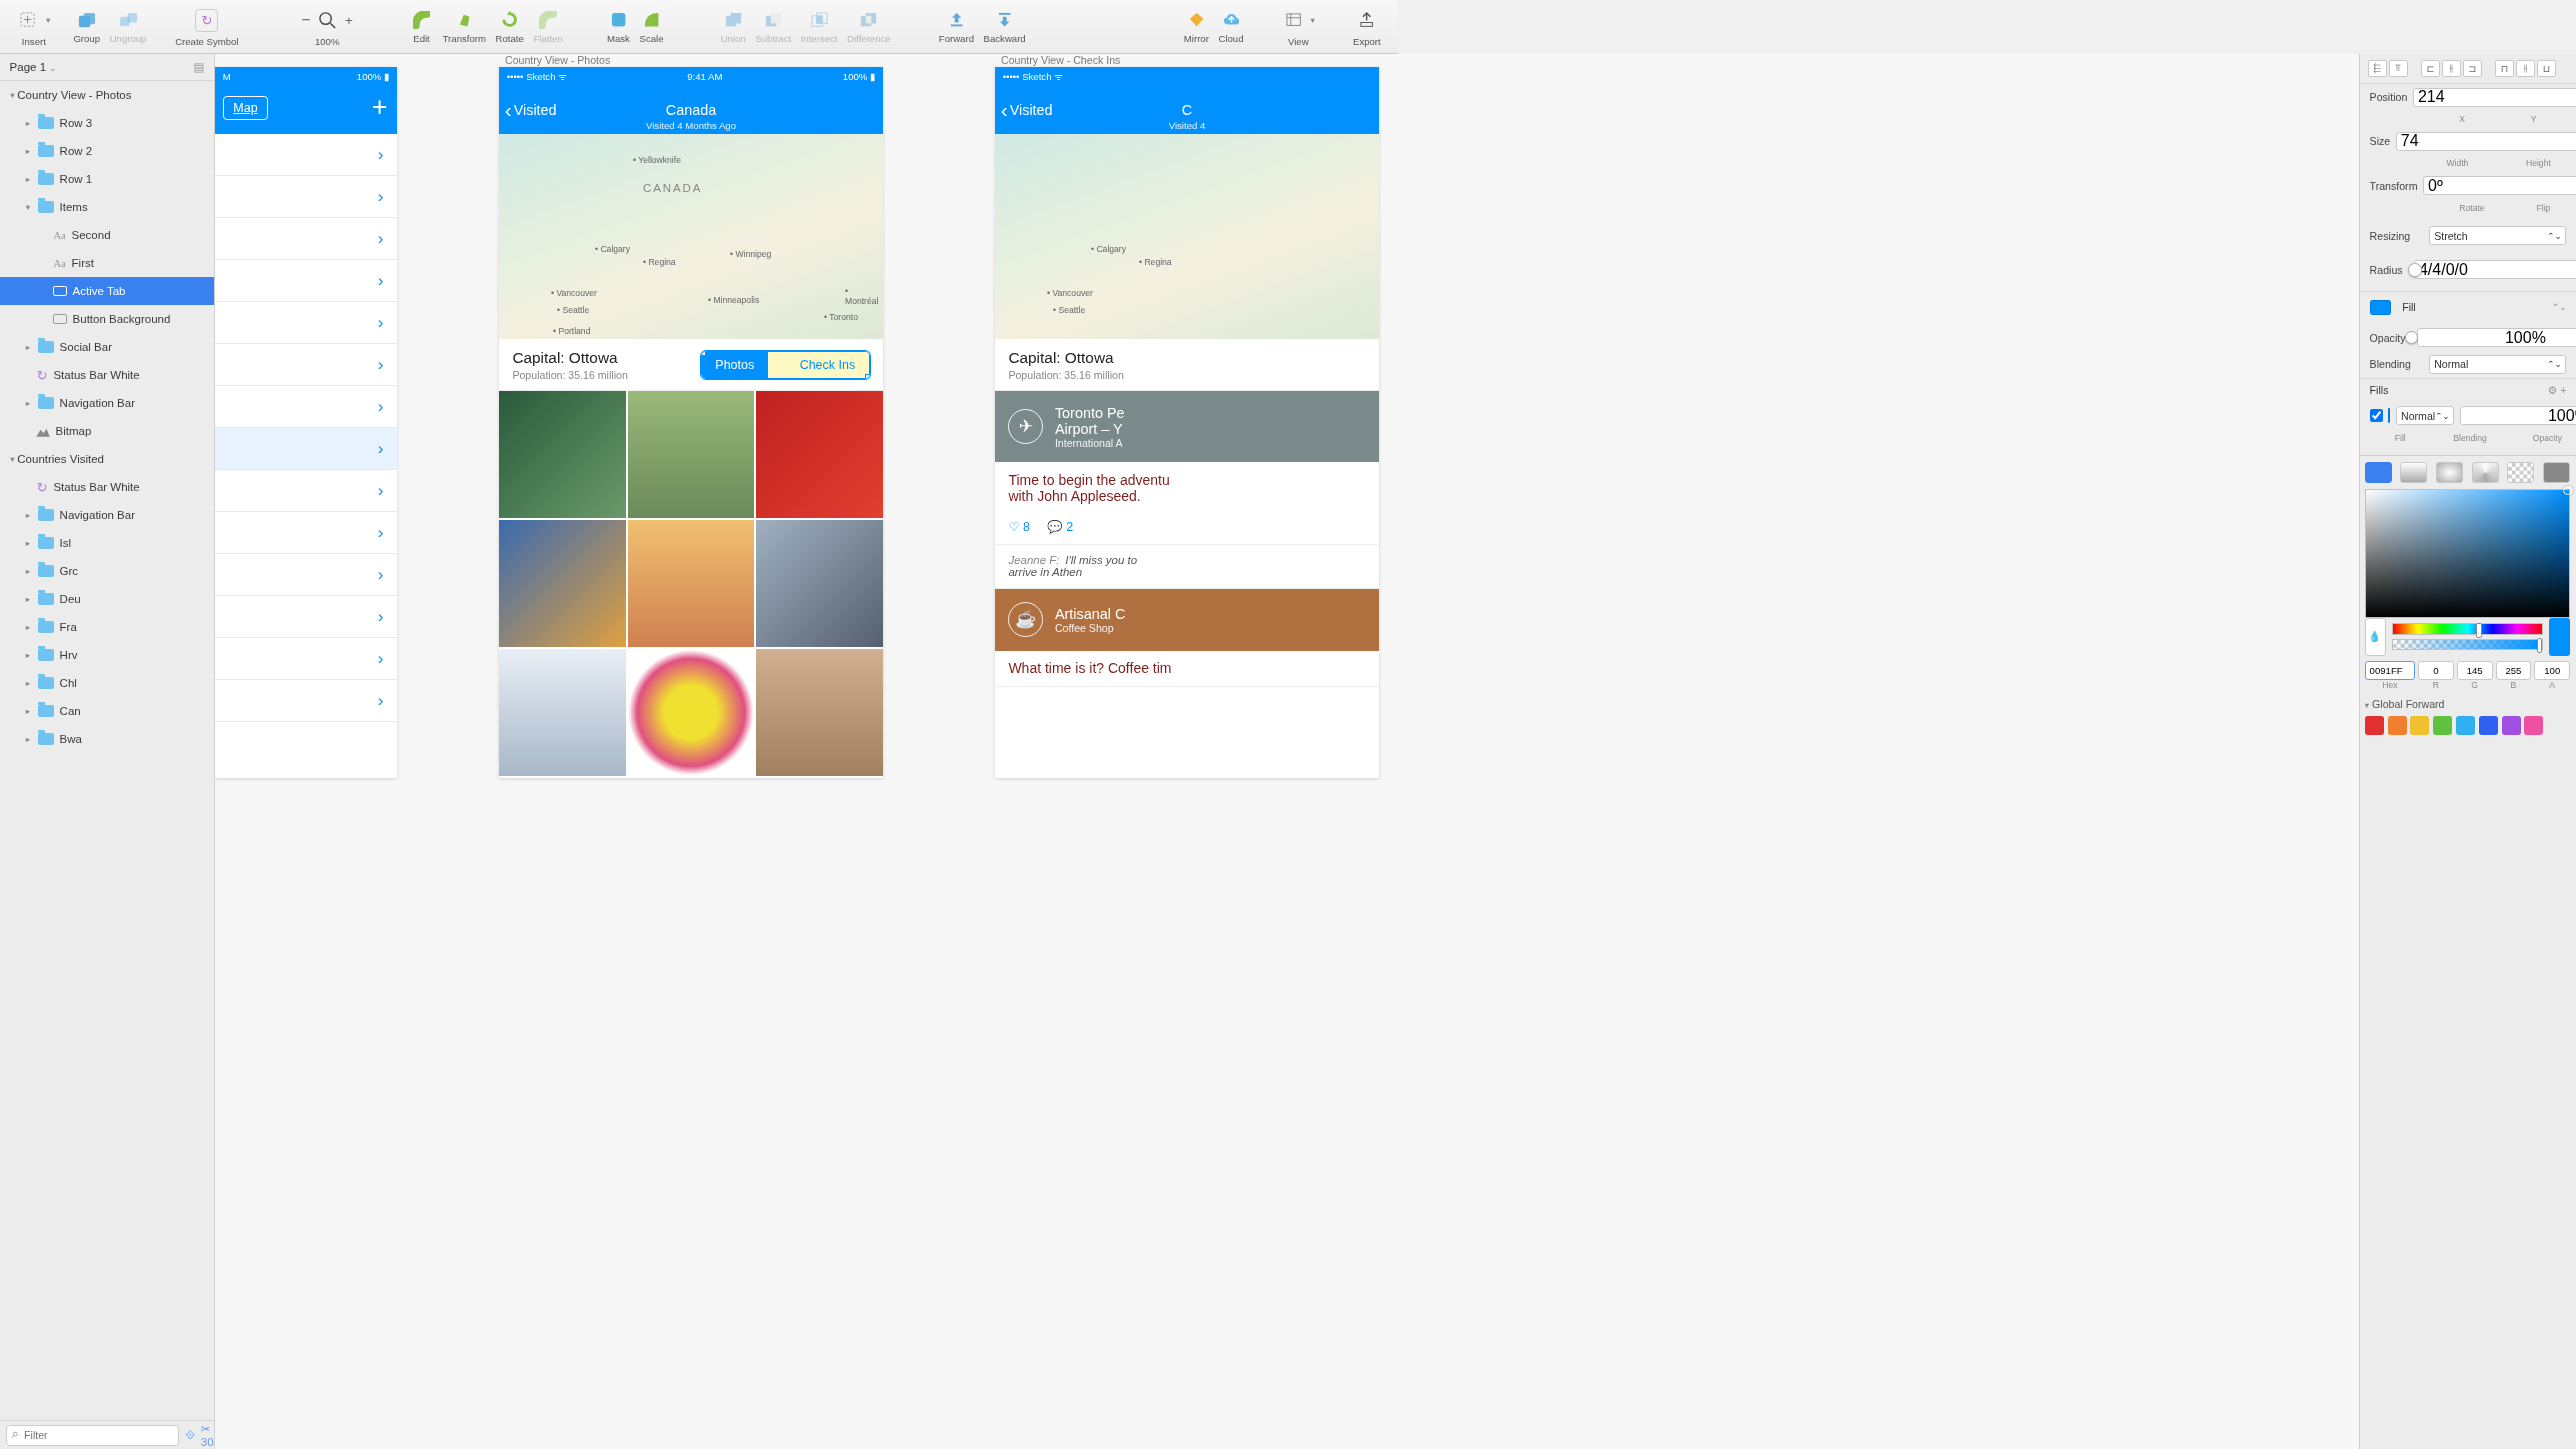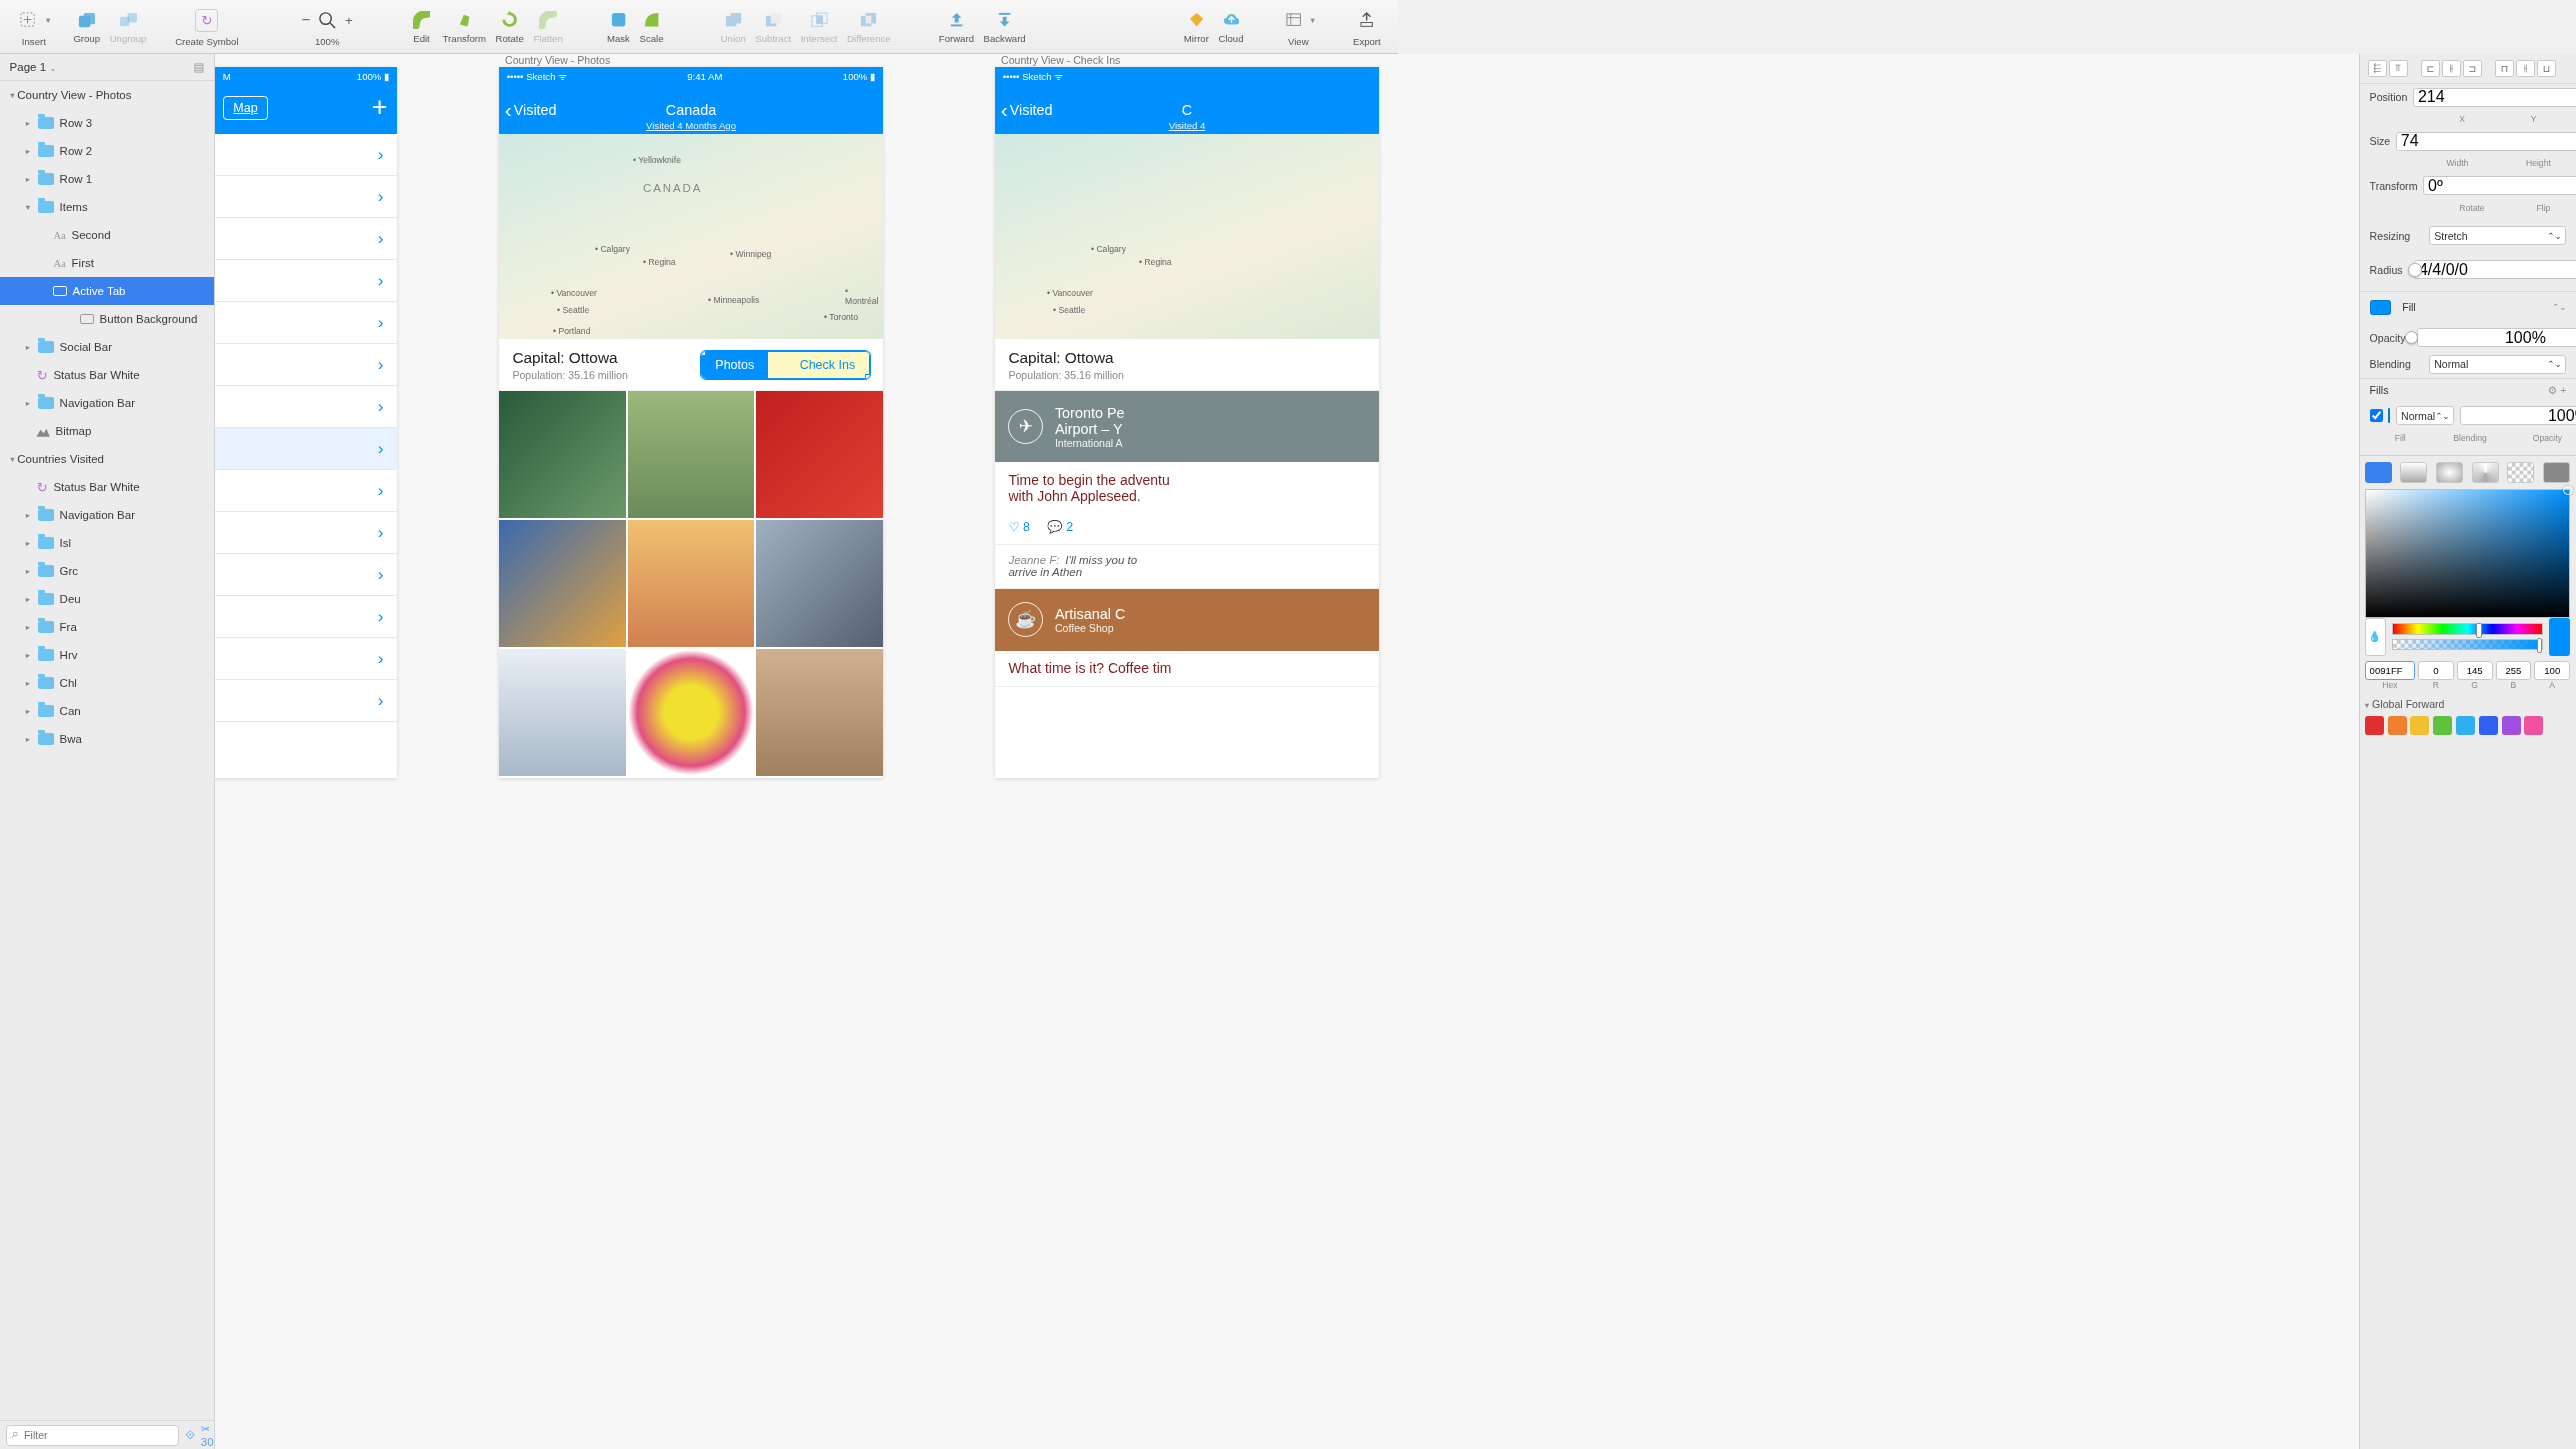--- a/index.html
+++ b/index.html
@@ -41,21 +41,21 @@
 .canvas { position:absolute; top:54px; left:215px; right:217px; bottom:0; background:#f7f7f7; overflow:hidden; }
 .artboard-label { position:absolute; font-size:10.6px; color:#7a7a7a; }
 .artboard { position:absolute; background:#fff; box-shadow:0 1px 3.8px rgba(0,0,0,.15); overflow:hidden; }
 
 
 .statusbar { height:19px; background:#0091ff; color:#fff; display:flex; align-items:center; justify-content:space-between; padding:0 7.7px; font-size:9.6px; font-weight:500; }
 .navbar { height:48px; background:#0091ff; color:#fff; display:flex; align-items:center; position:relative; }
 .back { position:absolute; left:5.8px; display:flex; align-items:center; font-size:14.4px; }
 .back-arrow { font-size:21px; margin-right:1.9px; font-weight:300; }
 .nav-title { flex:1; text-align:center; font-size:14.4px; font-weight:500; }
-.nav-sub { position:absolute; bottom:3.8px; left:0; right:0; text-align:center; font-size:9.6px; opacity:.9;text-decoration:underline; }
+.nav-sub { position:absolute; bottom:3.8px; left:0; right:0; text-align:center; font-size:9.6px; opacity:.9; }
 .map-btn { position:absolute; left:7.7px; top:9.6px; border:1px solid #fff; color:#fff; padding:3.8px 9.6px; border-radius:3.8px; font-size:12.5px;text-decoration:underline; }
 .plus-btn { position:absolute; right:9.6px; top:5.8px; color:#fff; font-size:27px; font-weight:200; }
 .map-area { height:205px; background:linear-gradient(160deg,#cfe9e3 0%,#e8f0df 40%,#f4f0e0 60%,#dce9d6 100%); position:relative; }
 .map-area .lbl { position:absolute; font-size:8.6px; color:#666; }
 .map-area .big { font-size:11.5px; letter-spacing:1.9px; color:#888; }
 .info-row { padding:9.6px 13.4px; display:flex; align-items:center; justify-content:space-between; border-bottom:1px solid #eee; }
 .info-text h3 { font-size:15.4px; font-weight:500; color:#222; }
 .info-text p { font-size:10.6px; color:#888; margin-top:1.9px; }
 .seg { display:flex; border:1px solid #0091ff; border-radius:4.8px; overflow:hidden; position:relative; }
 .seg div { padding:5.8px 13.4px; font-size:12.5px; }
@@ -385,21 +385,21 @@
         <span>Second</span>
       </div>
       <div class="layer-row" style="padding-left: 38px;">
         <span class="aa">Aa</span>
         <span>First</span>
       </div>
       <div class="layer-row selected" style="padding-left: 38px;">
         <span class="shape-ico"></span>
         <span>Active Tab</span>
       </div>
-      <div class="layer-row" style="padding-left: 54px; margin-left: 11px;">
+      <div class="layer-row" style="padding-left: 38px;">
         <span class="shape-ico"></span>
         <span>Button Background</span>
       </div>
       <div class="layer-row" style="padding-left: 23px;">
         <span class="tri">▸</span>
         <span class="folder"></span>
         <span>Social Bar</span>
       </div>
       <div class="layer-row" style="padding-left: 23px;">
         <span class="tri"></span>

